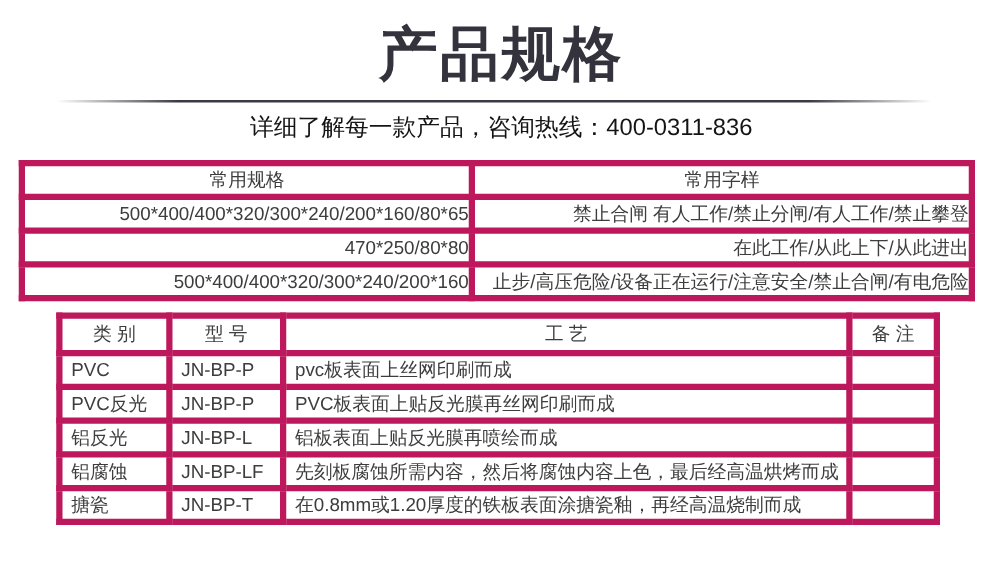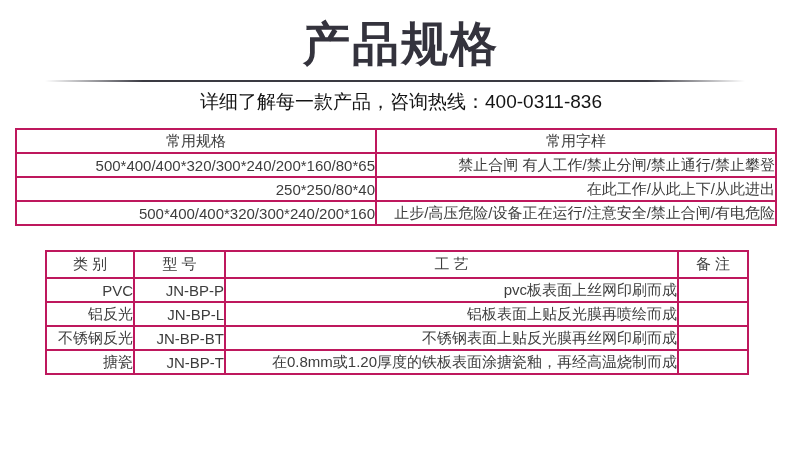--- a/index.html
+++ b/index.html
@@ -17,34 +17,34 @@
   .divider {
     position:absolute; top:80px; left:45px; width:700px; height:2px;
     background:linear-gradient(90deg, rgba(58,58,66,0) 0%, #3a3a42 14%, #3a3a42 86%, rgba(58,58,66,0) 100%);
   }
   .subtitle {
     position:absolute; top:89px; left:0; width:100%;
     text-align:center; font-size:19px; color:#141414;
   }
   table { border-collapse:collapse; table-layout:fixed; background:#ffffff; }
   th, td {
-    border:2px solid #be185d; font-size:15px; font-weight:normal;
+    border:5px solid #be185d; font-size:15px; font-weight:normal;
     overflow:hidden; white-space:nowrap; color:#3d3d3d; padding:0;
   }
   th { text-align:center; }
 
   .spec-table { position:absolute; left:15px; top:128px; width:760px; border:2px solid #454545; }
   .spec-table th { height:22px; }
   .spec-table td { height:22px; padding-left:12px; text-align:right; }
   .spec-table col.c-size { width:360px; }
   .spec-table col.c-word { width:400px; }
 
   .product-table { position:absolute; left:45px; top:250px; width:702px; border:2px solid #454545; }
   .product-table th { height:25px; }
-  .product-table td { height:22px; padding-left:7px; text-align:right; }
+  .product-table td { height:22px; padding-left:7px; text-align:left; }
   .product-table col.c-cat   { width:88px; }
   .product-table col.c-model { width:91px; }
   .product-table col.c-proc  { width:453px; }
   .product-table col.c-note  { width:70px; }
 </style>
 </head>
 <body>
 
 <div class="page">
 
@@ -61,24 +61,24 @@
     </colgroup>
     <thead>
       <tr>
         <th>常用规格</th>
         <th>常用字样</th>
       </tr>
     </thead>
     <tbody>
         <tr>
           <td>500*400/400*320/300*240/200*160/80*65</td>
-          <td>禁止合闸 有人工作/禁止分闸/禁止通行/禁止攀登</td>
+          <td>禁止合闸 有人工作/禁止分闸/有人工作/禁止攀登</td>
         </tr>
         <tr>
-          <td>250*250/80*40</td>
+          <td>470*250/80*80</td>
           <td>在此工作/从此上下/从此进出</td>
         </tr>
         <tr>
           <td>500*400/400*320/300*240/200*160</td>
           <td>止步/高压危险/设备正在运行/注意安全/禁止合闸/有电危险</td>
         </tr>
       </tbody>
   </table>
 
   <table class="product-table">
@@ -97,29 +97,35 @@
       </tr>
     </thead>
     <tbody>
         <tr>
           <td>PVC</td>
           <td>JN-BP-P</td>
           <td>pvc板表面上丝网印刷而成</td>
           <td></td>
         </tr>
         <tr>
+          <td>PVC反光</td>
+          <td>JN-BP-P</td>
+          <td>PVC板表面上贴反光膜再丝网印刷而成</td>
+          <td></td>
+        </tr>
+        <tr>
           <td>铝反光</td>
           <td>JN-BP-L</td>
           <td>铝板表面上贴反光膜再喷绘而成</td>
           <td></td>
         </tr>
         <tr>
-          <td>不锈钢反光</td>
-          <td>JN-BP-BT</td>
-          <td>不锈钢表面上贴反光膜再丝网印刷而成</td>
+          <td>铝腐蚀</td>
+          <td>JN-BP-LF</td>
+          <td>先刻板腐蚀所需内容，然后将腐蚀内容上色，最后经高温烘烤而成</td>
           <td></td>
         </tr>
         <tr>
           <td>搪瓷</td>
           <td>JN-BP-T</td>
           <td>在0.8mm或1.20厚度的铁板表面涂搪瓷釉，再经高温烧制而成</td>
           <td></td>
         </tr>
       </tbody>
   </table>

